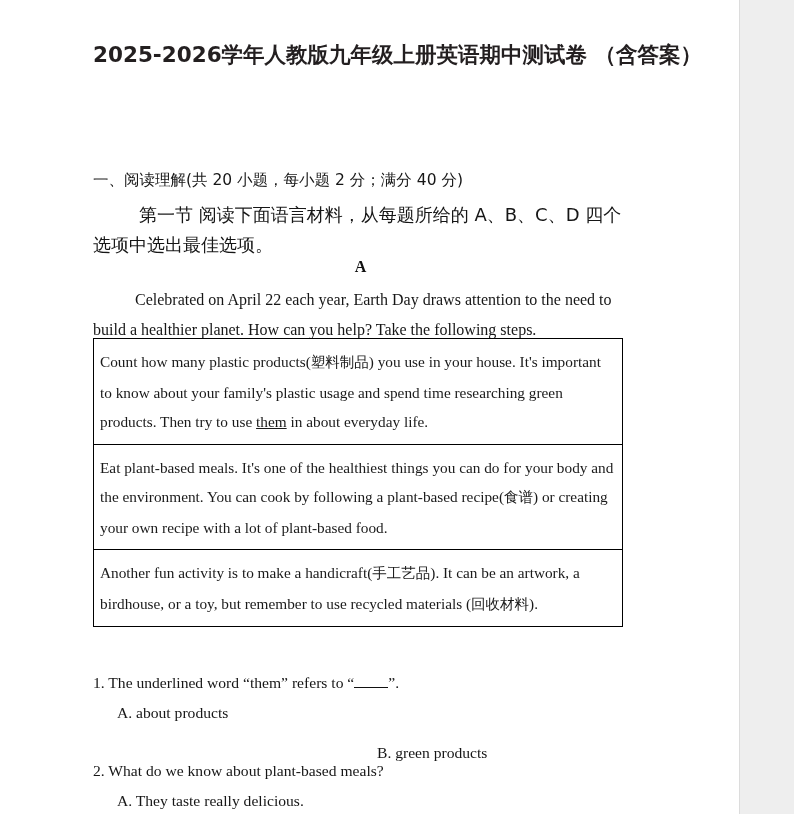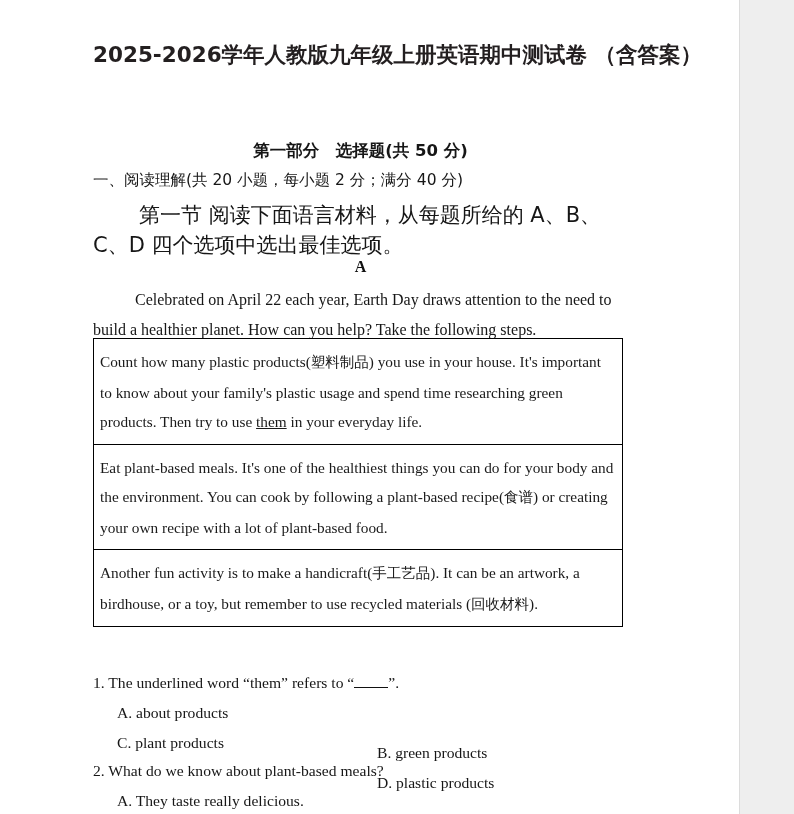--- a/index.html
+++ b/index.html
@@ -75,21 +75,21 @@
     font-size: 15.5px;
     color: #161616;
   }
 
   .sub-section {
     position: absolute;
     left: 93px;
     top: 200px;
     width: 540px;
     font-family: "DejaVu Sans", sans-serif;
-    font-size: 21px;
+    font-size: 18px;
     line-height: 30px;
     color: #161616;
     text-indent: 46px;
   }
 
   .passage-label {
     position: absolute;
     left: 93px;
     top: 258px;
     width: 535px;
@@ -181,36 +181,33 @@
 </head>
 <body>
 
 <div id="viewport">
 
   <div id="page">
     <div id="page-inner">
 
       <div class="doc-title">2025-2026学年人教版九年级上册英语期中测试卷 （含答案）</div>
 
-      <div class="part-heading">
-        <span class="cn">第一部分　选择题(共 50 分)</span>
-      </div>
 
       <div class="section-heading">一、阅读理解(共 20 小题，每小题 2 分；满分 40 分)</div>
 
       <div class="sub-section">第一节 阅读下面语言材料，从每题所给的 A、B、C、D 四个选项中选出最佳选项。</div>
 
       <div class="passage-label">A</div>
 
       <div class="passage-intro">Celebrated on April 22 each year, Earth Day draws attention to the need to build a healthier planet. How can you help? Take the following steps.</div>
 
       <div class="steps-table">
 
         <div class="step-cell">
-          <span>Count how many plastic products(</span><span class="cn-gloss">塑料制品</span><span>) you use in your house. It's important to know about your family's plastic usage and spend time researching green products. Then try to use </span><u>them</u><span> in your everyday life.</span>
+          <span>Count how many plastic products(</span><span class="cn-gloss">塑料制品</span><span>) you use in your house. It's important to know about your family's plastic usage and spend time researching green products. Then try to use </span><u>them</u><span> in about everyday life.</span>
         </div>
 
         <div class="step-cell">
           <span>Eat plant-based meals. It's one of the healthiest things you can do for your body and the environment. You can cook by following a plant-based recipe(</span><span class="cn-gloss">食谱</span><span>) or creating your own recipe with a lot of plant-based food.</span>
         </div>
 
 
         <div class="step-cell">
           <span>Another fun activity is to make a handicraft(</span><span class="cn-gloss">手工艺品</span><span>). It can be an artwork, a birdhouse, or a toy, but remember to use recycled materials (</span><span class="cn-gloss">回收材料</span><span>).</span>
         </div>
@@ -218,24 +215,20 @@
       </div>
 
       <div class="question" id="question-1">
         <span class="q-stem"><span>1.</span>
           <span>The underlined word “them” refers to “</span><span class="blank"></span><span>”.</span>
         </span>
         <span class="options-row">
           <span class="opt col-left">A. about products</span>
           <span class="opt col-right">B. green products</span>
         </span>
-        <span class="options-row">
-          <span class="opt col-left">C. plant products</span>
-          <span class="opt col-right">D. plastic products</span>
-        </span>
       </div>
 
       <div class="question" id="question-2">
         <span class="q-stem"><span>2.</span>
           <span>What do we know about plant-based meals?</span>
         </span>
         <span class="options-row">
           <span class="opt col-left">A. They taste really delicious.</span>
         </span>
       </div>

